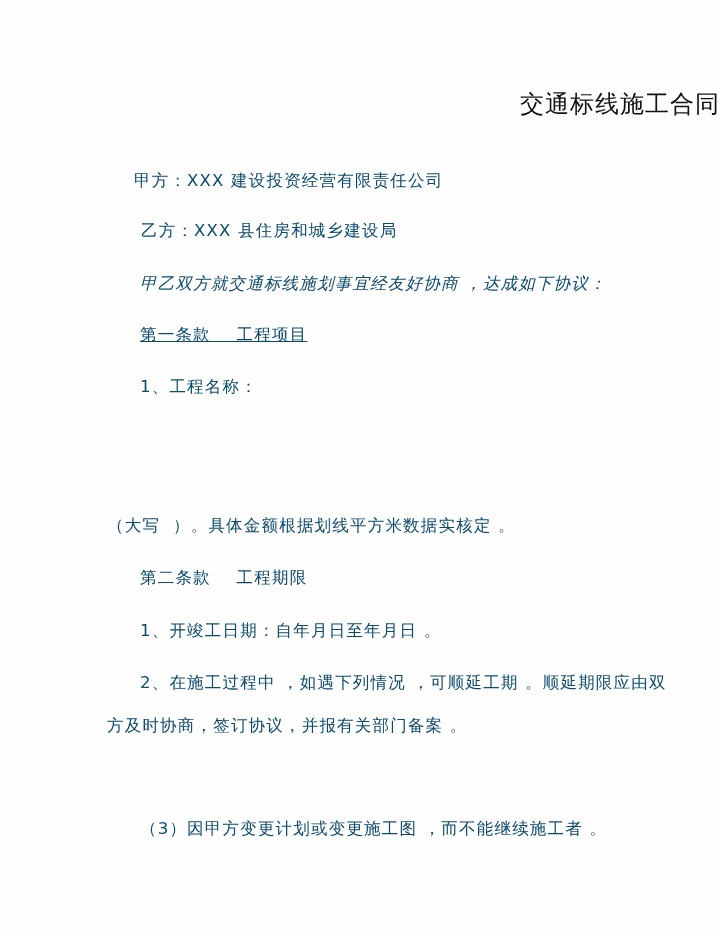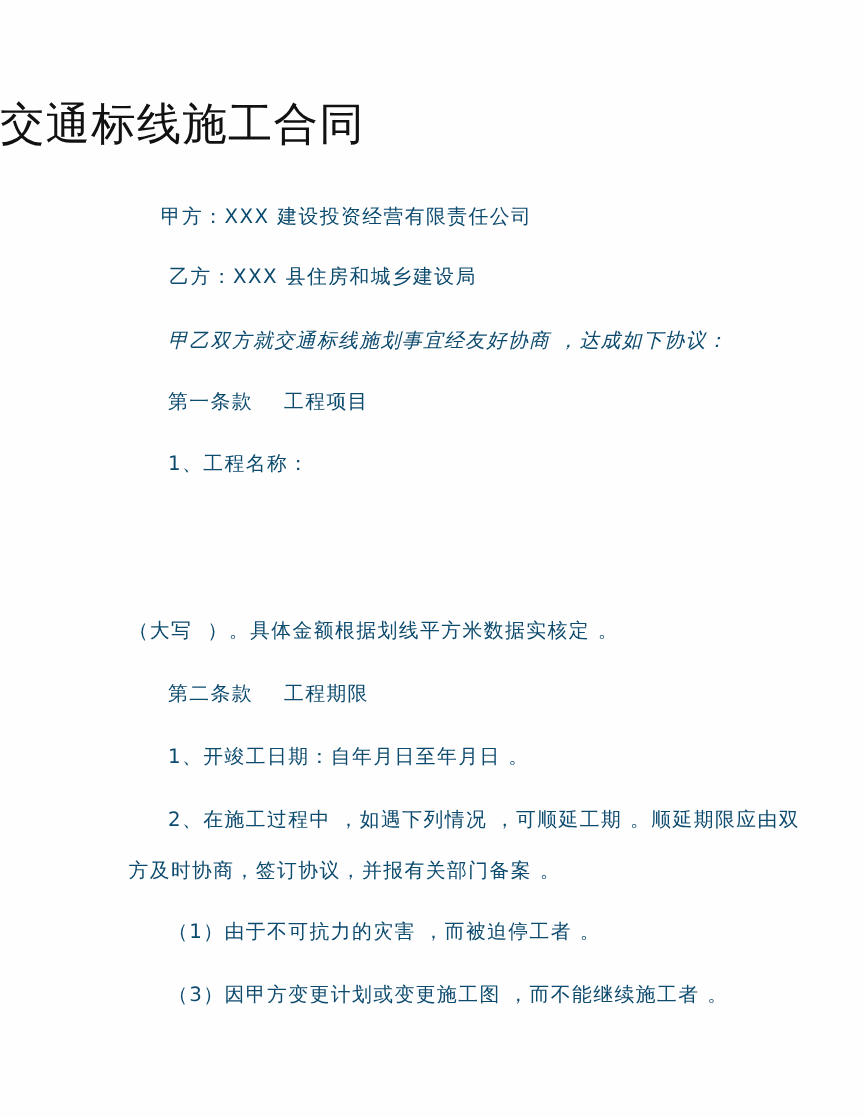--- a/index.html
+++ b/index.html
@@ -21,23 +21,23 @@
       top: 0;
       width: 720px;
       height: 931px;
       background: #fefefe;
     }
     .title {
       position: absolute;
       left: 0;
       top: 84px;
       width: 720px;
-      text-align: left;
+      text-align: right;
       font-family: "DejaVu Serif", "Liberation Serif", serif;
-      font-size: 37px;
+      font-size: 24px;
       letter-spacing: 1px;
       color: #111;
       line-height: 40px;
     }
     .line {
       position: absolute;
       font-size: 16.5px;
       line-height: 22px;
       white-space: pre;
       color: #0c4a6e;
@@ -47,23 +47,22 @@
 </head>
 <body>
 
 <div class="page">
   <div class="title">交通标线施工合同</div>
 
   <div class="line" style="left:134px; top:170px;">甲方：XXX 建设投资经营有限责任公司</div>
   <div class="line" style="left:141px; top:220px;">乙方：XXX 县住房和城乡建设局</div>
   <div class="line" style="left:140px; top:273px;font-style:italic;">甲乙双方就交通标线施划事宜经友好协商 ，达成如下协议：</div>
 
-  <div class="line" style="left:140px; top:324px;">第一条款    工程项目</div>
+  <div class="line" style="left:140px; top:324px;text-decoration:underline;">第一条款    工程项目</div>
   <div class="line" style="left:140px; top:376px;">1、工程名称：</div>
   <div class="line" style="left:107px; top:515px;">（大写  ）。具体金额根据划线平方米数据实核定 。</div>
 
   <div class="line" style="left:140px; top:567px;">第二条款    工程期限</div>
   <div class="line" style="left:140px; top:620px;">1、开竣工日期：自年月日至年月日 。</div>
   <div class="line" style="left:140px; top:672px;">2、在施工过程中 ，如遇下列情况 ，可顺延工期 。顺延期限应由双</div>
   <div class="line" style="left:107px; top:715px;">方及时协商，签订协议，并报有关部门备案 。</div>
-  <div class="line" style="left:140px; top:766px;">（1）由于不可抗力的灾害 ，而被迫停工者 。</div>
   <div class="line" style="left:140px; top:818px;">（3）因甲方变更计划或变更施工图 ，而不能继续施工者 。</div>
 </div>
 
 </body></html>

